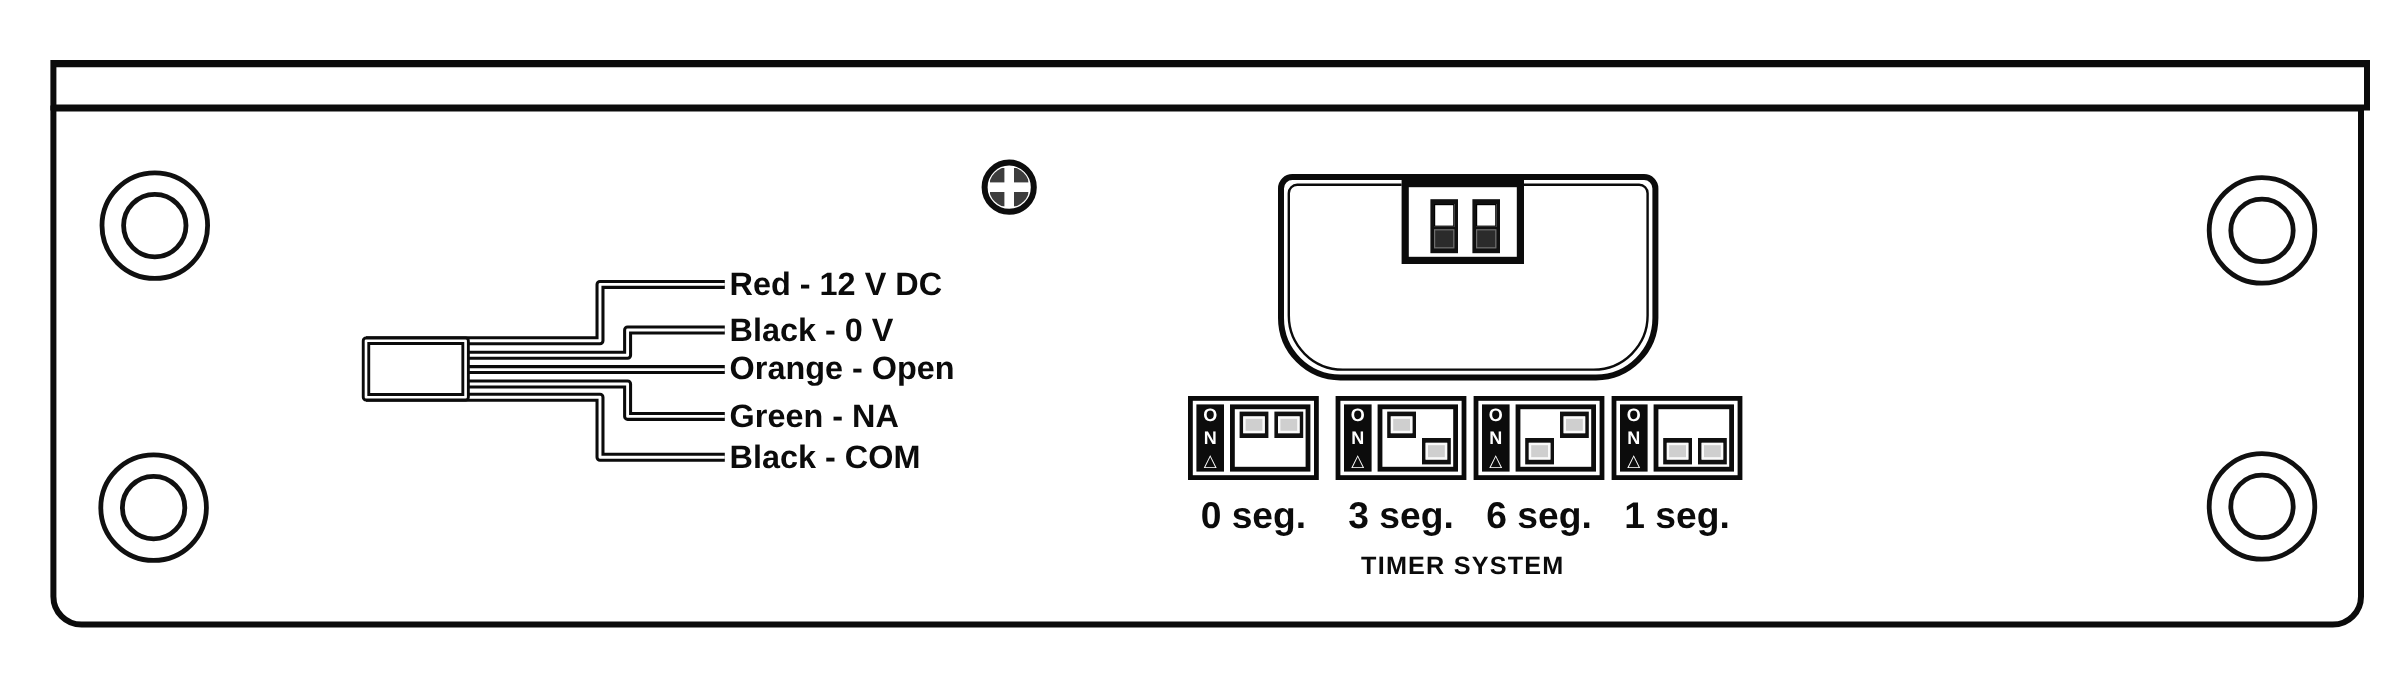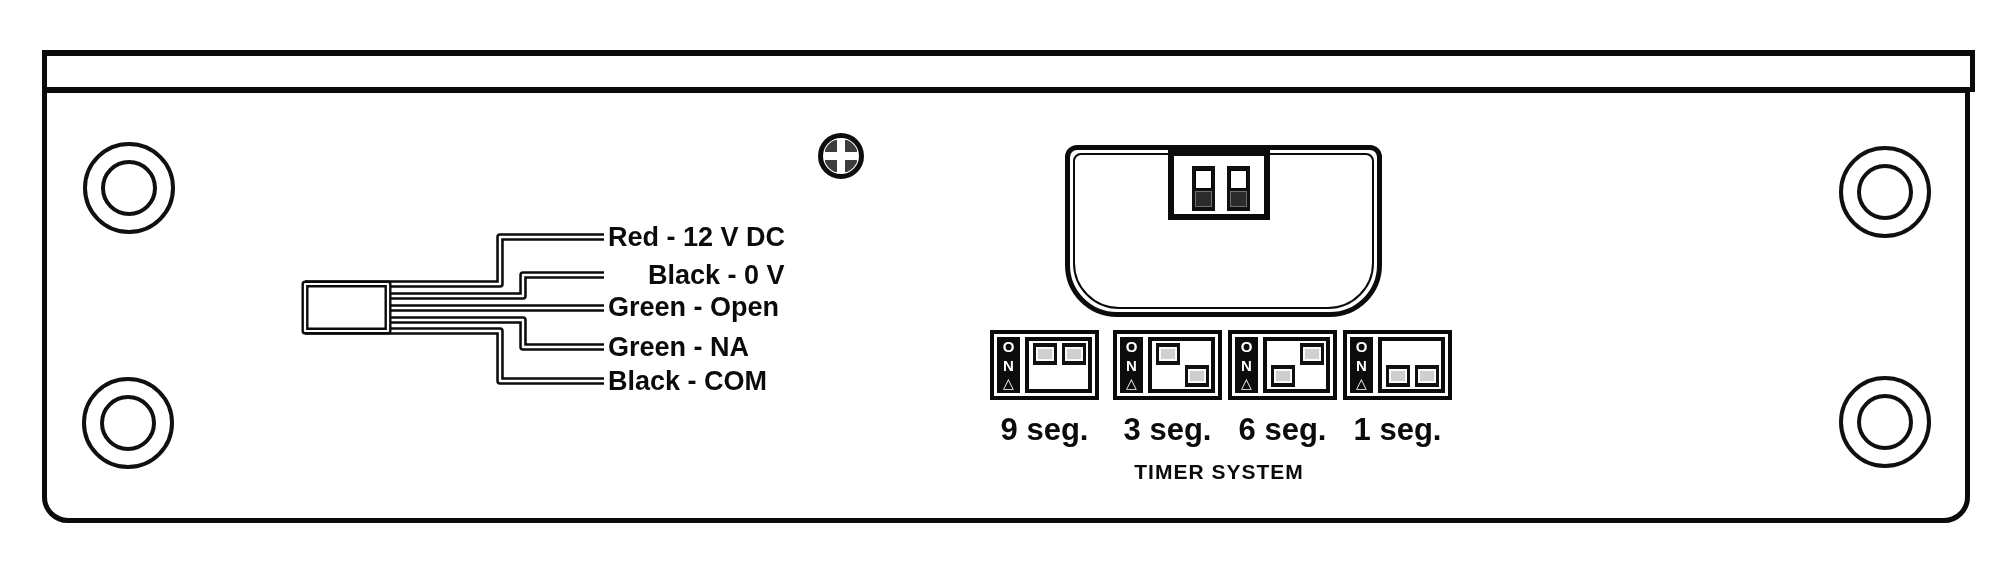--- a/index.html
+++ b/index.html
@@ -137,22 +137,22 @@
       </g>
       <g>
         <rect x="305" y="284" width="83" height="47" fill="#ffffff" stroke="#0b0b0b" stroke-width="7"></rect>
         <rect x="305" y="284" width="83" height="47" fill="none" stroke="#ffffff" stroke-width="2.2"></rect>
       </g>
     </g>
   </svg>
 
   <div id="wire-labels">
       <div class="wire-label" style="top: 221px;">Red - 12 V DC</div>
-      <div class="wire-label" style="top: 259px; margin-left: 40px;">Black - 0 V</div>
-      <div class="wire-label" style="top: 291px;">Green - Open</div>
+      <div class="wire-label" style="top: 259px;">Black - 0 V</div>
+      <div class="wire-label" style="top: 291px;">Orange - Open</div>
       <div class="wire-label" style="top: 331px;">Green - NA</div>
       <div class="wire-label" style="top: 365px;">Black - COM</div>
     </div>
 
   <div class="housing">
     <div class="housing-inner"></div>
   </div>
   <div class="conn-box"></div>
   <div class="conn-switch" style="left:1192px;">
     <div class="win"></div>
@@ -172,21 +172,21 @@
         </div>
         <div class="dip-panel">
           <div class="dip-sw col1 up">
             <div class="dip-knob"></div>
           </div>
           <div class="dip-sw col2 up">
             <div class="dip-knob"></div>
           </div>
         </div>
       </div>
-      <div class="seg-label" style="left: 982px;">9 seg.</div>
+      <div class="seg-label" style="left: 982px;">0 seg.</div>
       <div class="dip-block" style="left: 1113px;">
         <div class="on-strip">
           <span class="on-letter">O</span>
           <span class="on-letter">N</span>
           <span class="on-arrow">△</span>
         </div>
         <div class="dip-panel">
           <div class="dip-sw col1 up">
             <div class="dip-knob"></div>
           </div>

